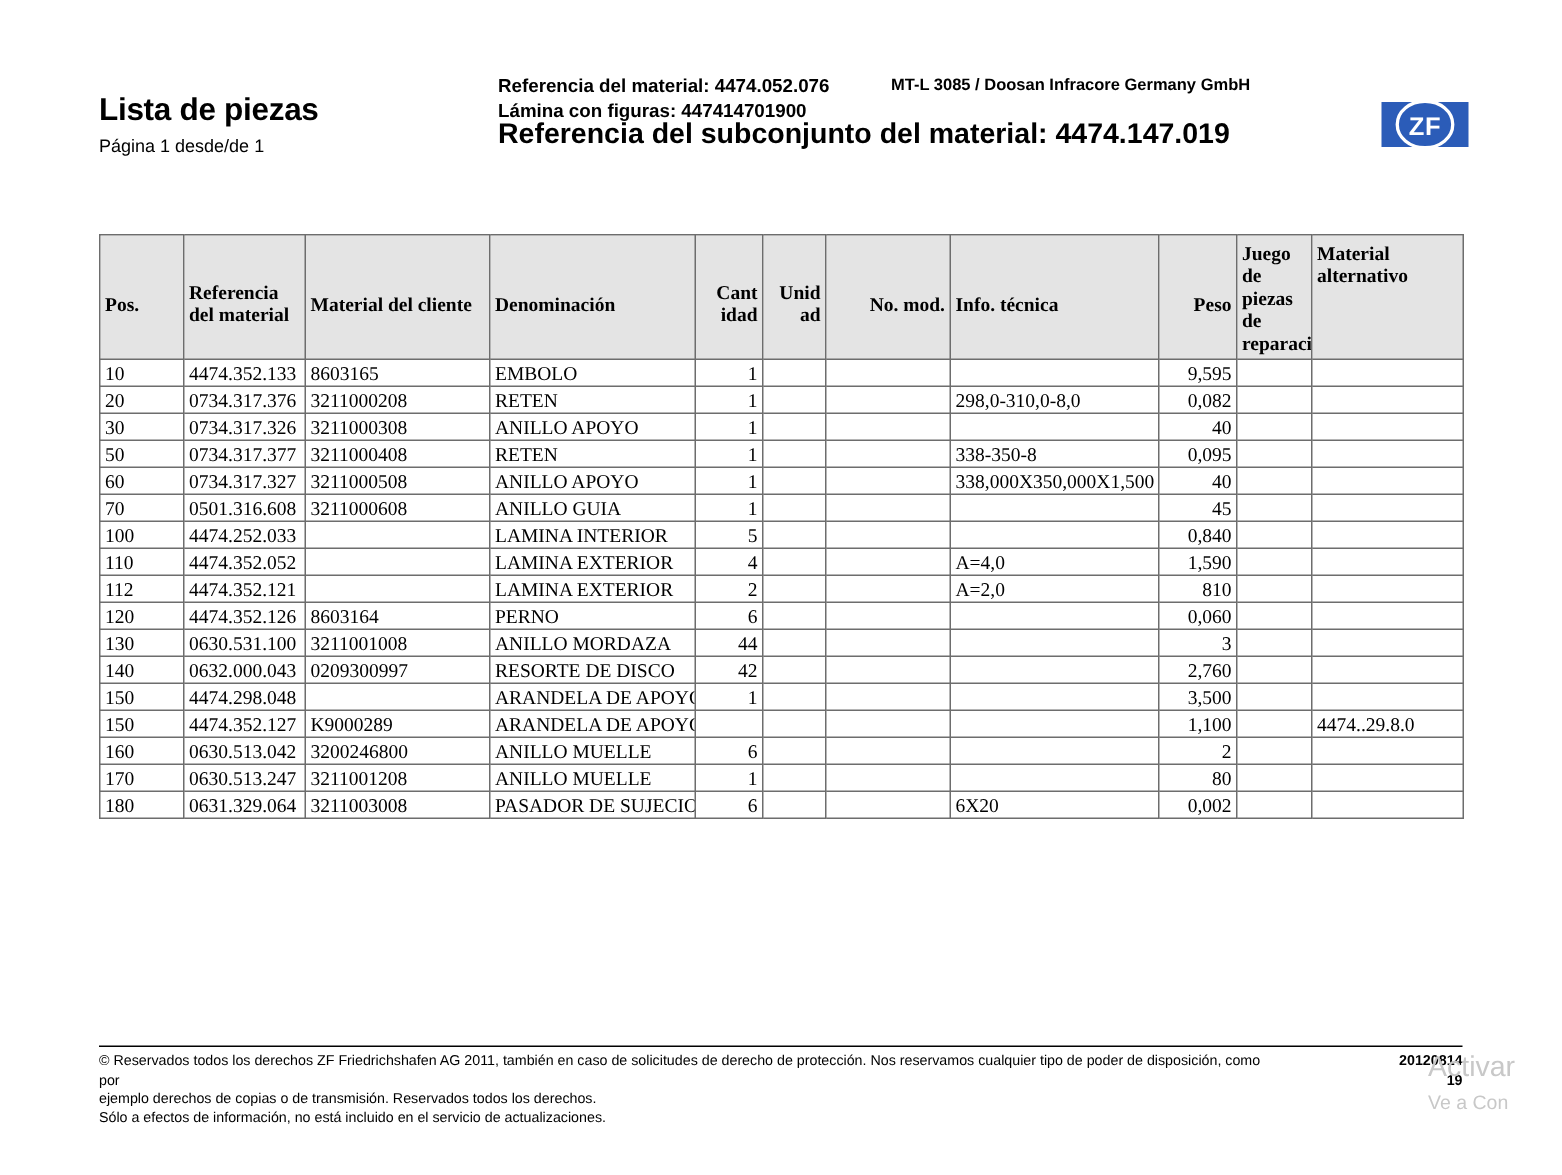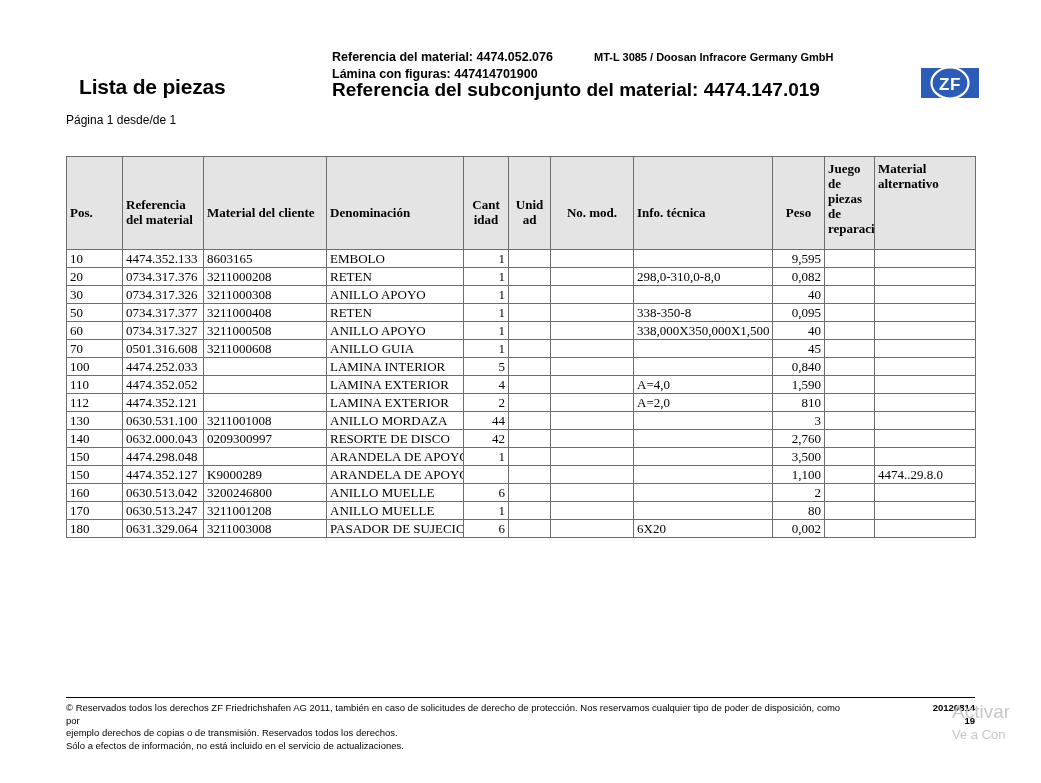--- a/index.html
+++ b/index.html
@@ -26,21 +26,21 @@
   .title-block {
     position: absolute;
     left: 66px;
     top: 62px;
   }
   .doc-title {
     font-size: 21px;
     font-weight: bold;
     line-height: 24px;
     letter-spacing: -0.2px;
-    margin: 13px;
+    margin: 0;
   }
   .doc-subtitle {
     font-size: 12px;
     line-height: 16px;
     margin: 3px 0 0 0;
   }
 
   .meta-block {
     position: absolute;
     left: 332px;
@@ -95,24 +95,24 @@
     font-size: 13px;
     line-height: 15px;
     vertical-align: top;
     overflow: hidden;
   }
   .parts-table thead th {
     background: #e4e4e4;
     font-weight: bold;
     text-align: left;
     height: 74px;
-    padding-top: 18px;
+    padding-top: 8px;
     vertical-align: middle;
   }
-  .parts-table thead th.th-center { text-align: center; font-family: Liberation Serif, serif; }
+  .parts-table thead th.th-center { text-align: right; font-family: Liberation Serif, serif; }
   .parts-table thead th.th-top { vertical-align: top; padding-top: 4px; }
   .parts-table tbody td {
     height: 15px;
     padding-top: 1px;
     padding-bottom: 1px;
     vertical-align: top;
     white-space: nowrap;
   }
   .parts-table tbody td.num { text-align: right; }
 
@@ -350,20 +350,33 @@
         <td>LAMINA EXTERIOR</td>
         <td class="num">2</td>
         <td></td>
         <td></td>
         <td>A=2,0</td>
         <td class="num">810</td>
         <td></td>
         <td></td>
       </tr>
       <tr>
+        <td>120</td>
+        <td>4474.352.126</td>
+        <td>8603164</td>
+        <td>PERNO</td>
+        <td class="num">6</td>
+        <td></td>
+        <td></td>
+        <td></td>
+        <td class="num">0,060</td>
+        <td></td>
+        <td></td>
+      </tr>
+      <tr>
         <td>130</td>
         <td>0630.531.100</td>
         <td>3211001008</td>
         <td>ANILLO MORDAZA</td>
         <td class="num">44</td>
         <td></td>
         <td></td>
         <td></td>
         <td class="num">3</td>
         <td></td>

